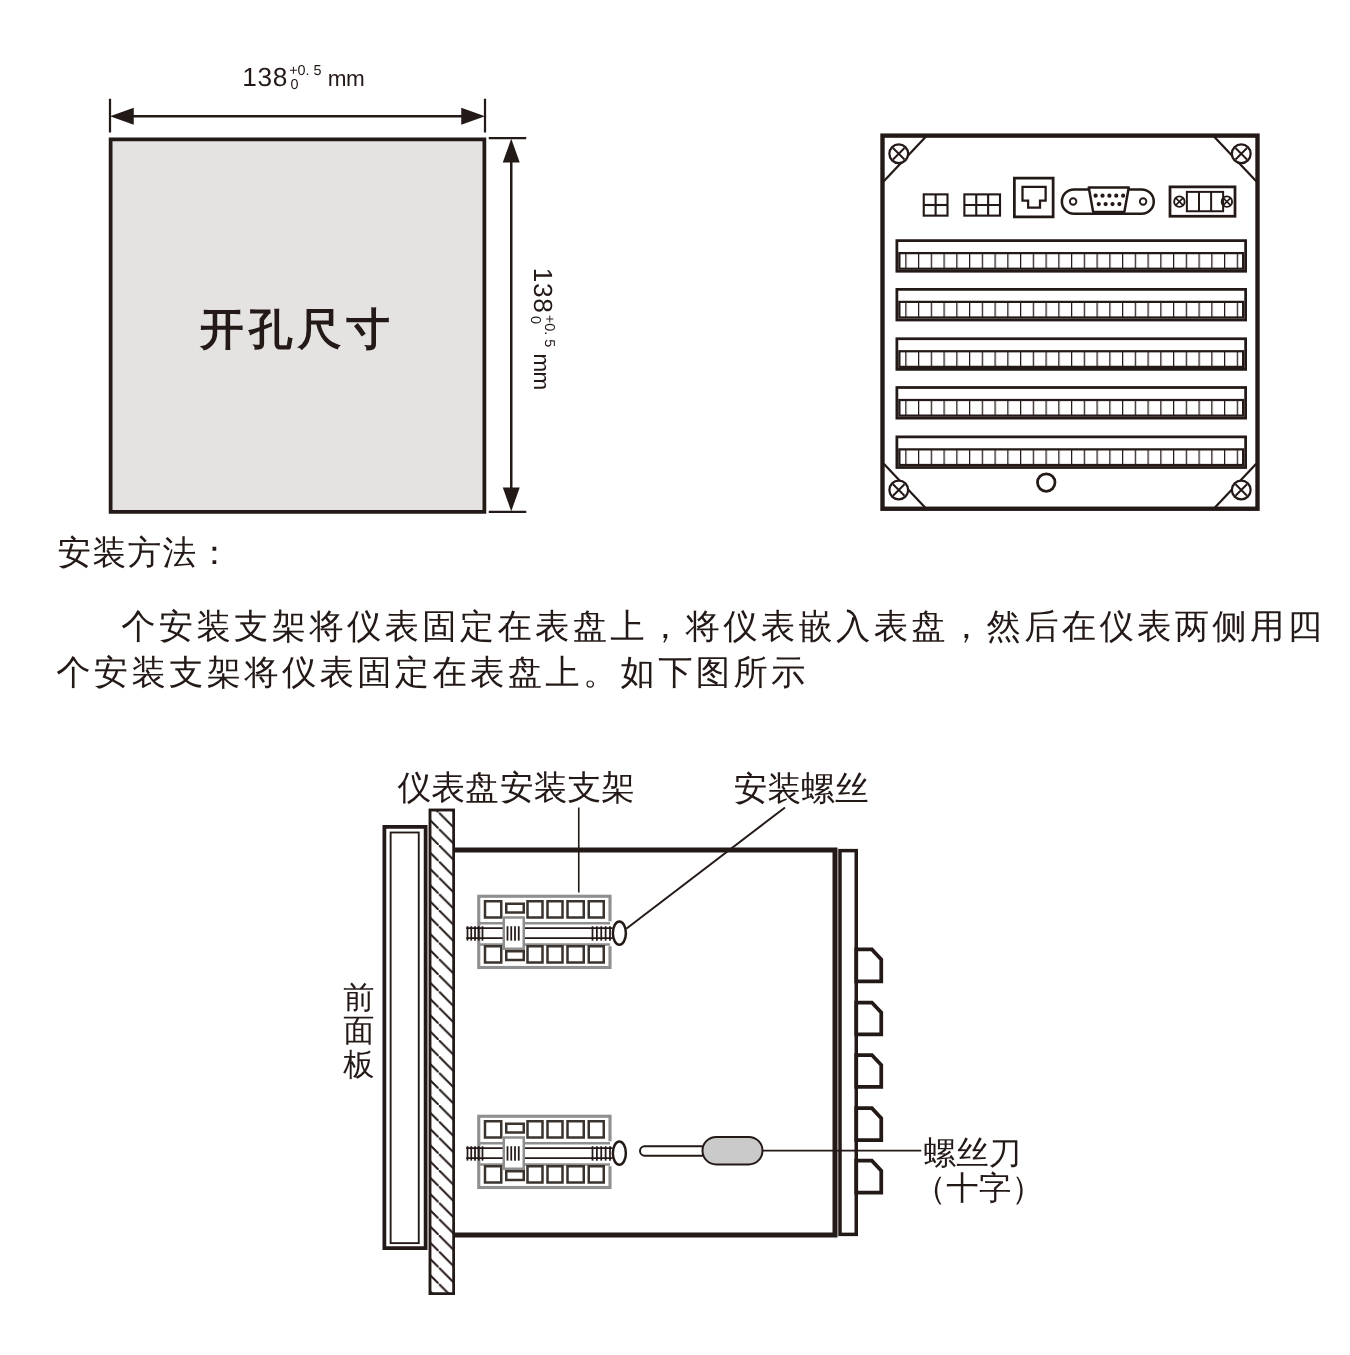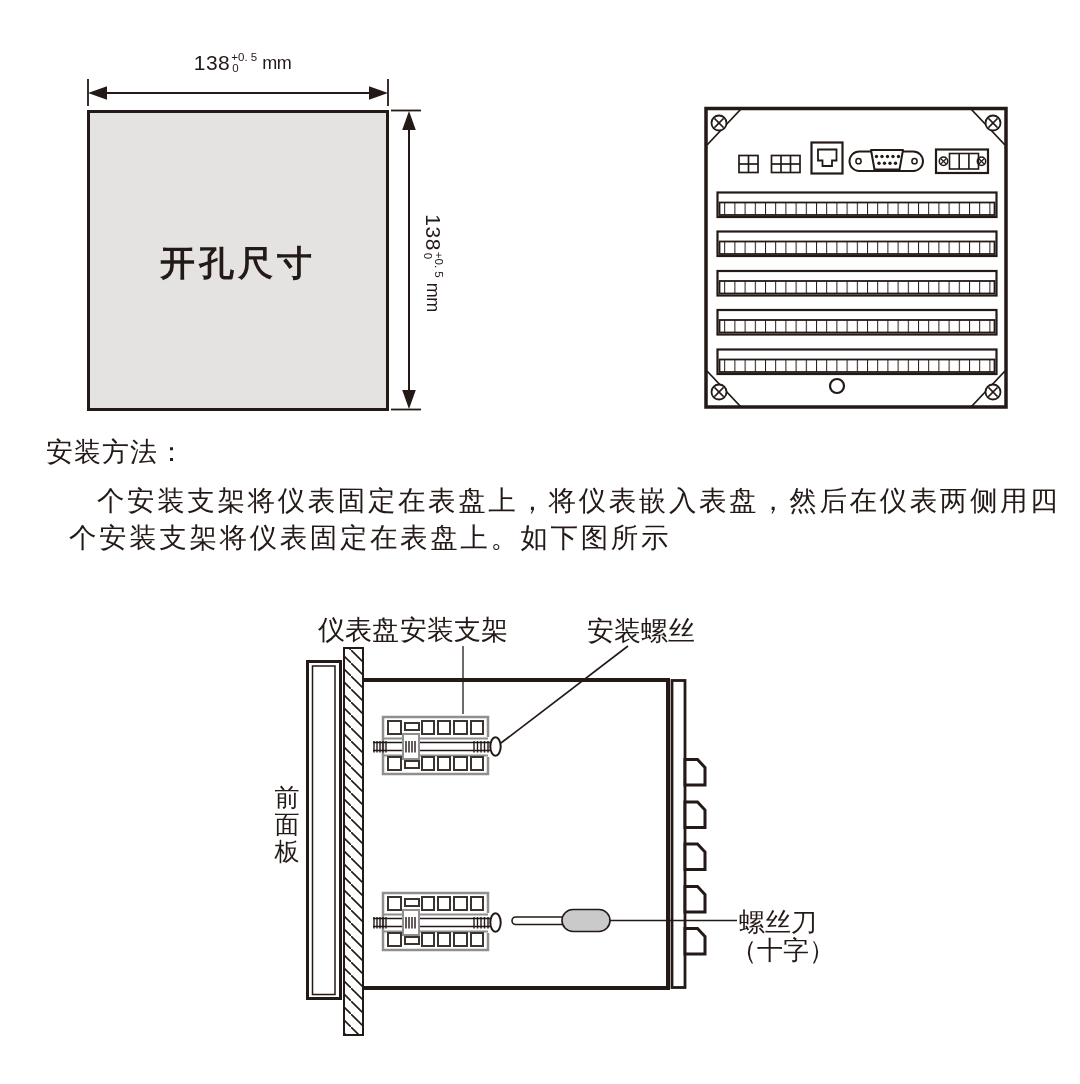--- a/index.html
+++ b/index.html
@@ -9,23 +9,23 @@
   }
   #art{position:absolute;left:0;top:0;}
   .overlay{position:absolute;white-space:nowrap;color:#231916;}
   .dim{display:flex;align-items:center;font-family:"Liberation Sans","DejaVu Sans",sans-serif;color:#231916;}
   .dim .val{font-size:21px;letter-spacing:0.5px;}
   .dim .tol{display:flex;flex-direction:column;font-size:11.5px;line-height:11px;margin:0 1px;}
   .dim .tol .lo{padding-left:1px;}
   .dim .unit{font-size:18px;margin-left:4px;letter-spacing:-0.5px;}
   .dim-top{left:155px;top:51px;width:175px;justify-content:center;position:absolute;}
   .dim-right{left:433px;top:263px;position:absolute;transform:translate(-50%,-50%) rotate(90deg);}
-  .heading{left:46px;top:434px;font-size:27px;letter-spacing:1px;}
+  .heading{left:46px;top:424px;font-size:27px;letter-spacing:1px;}
   .para1{left:97px;top:483px;font-size:27.5px;letter-spacing:2.6px;}
-  .para2{left:45px;top:520px;font-size:27.5px;letter-spacing:2.6px;margin-left:24px;}
+  .para2{left:45px;top:520px;font-size:27.5px;letter-spacing:2.6px;}
   svg text{font-family:"Liberation Serif","DejaVu Serif",serif;fill:#231916;}
 </style>
 </head>
 <body>
 
 <svg id="art" width="1080" height="1084" viewBox="0 0 1080 1084">
   <defs>
     <pattern id="cells" patternUnits="userSpaceOnUse" width="10.2" height="12.5">
       <line x1="0" y1="0" x2="0" y2="12.5" stroke="#231916" stroke-width="2"></line>
     </pattern>

